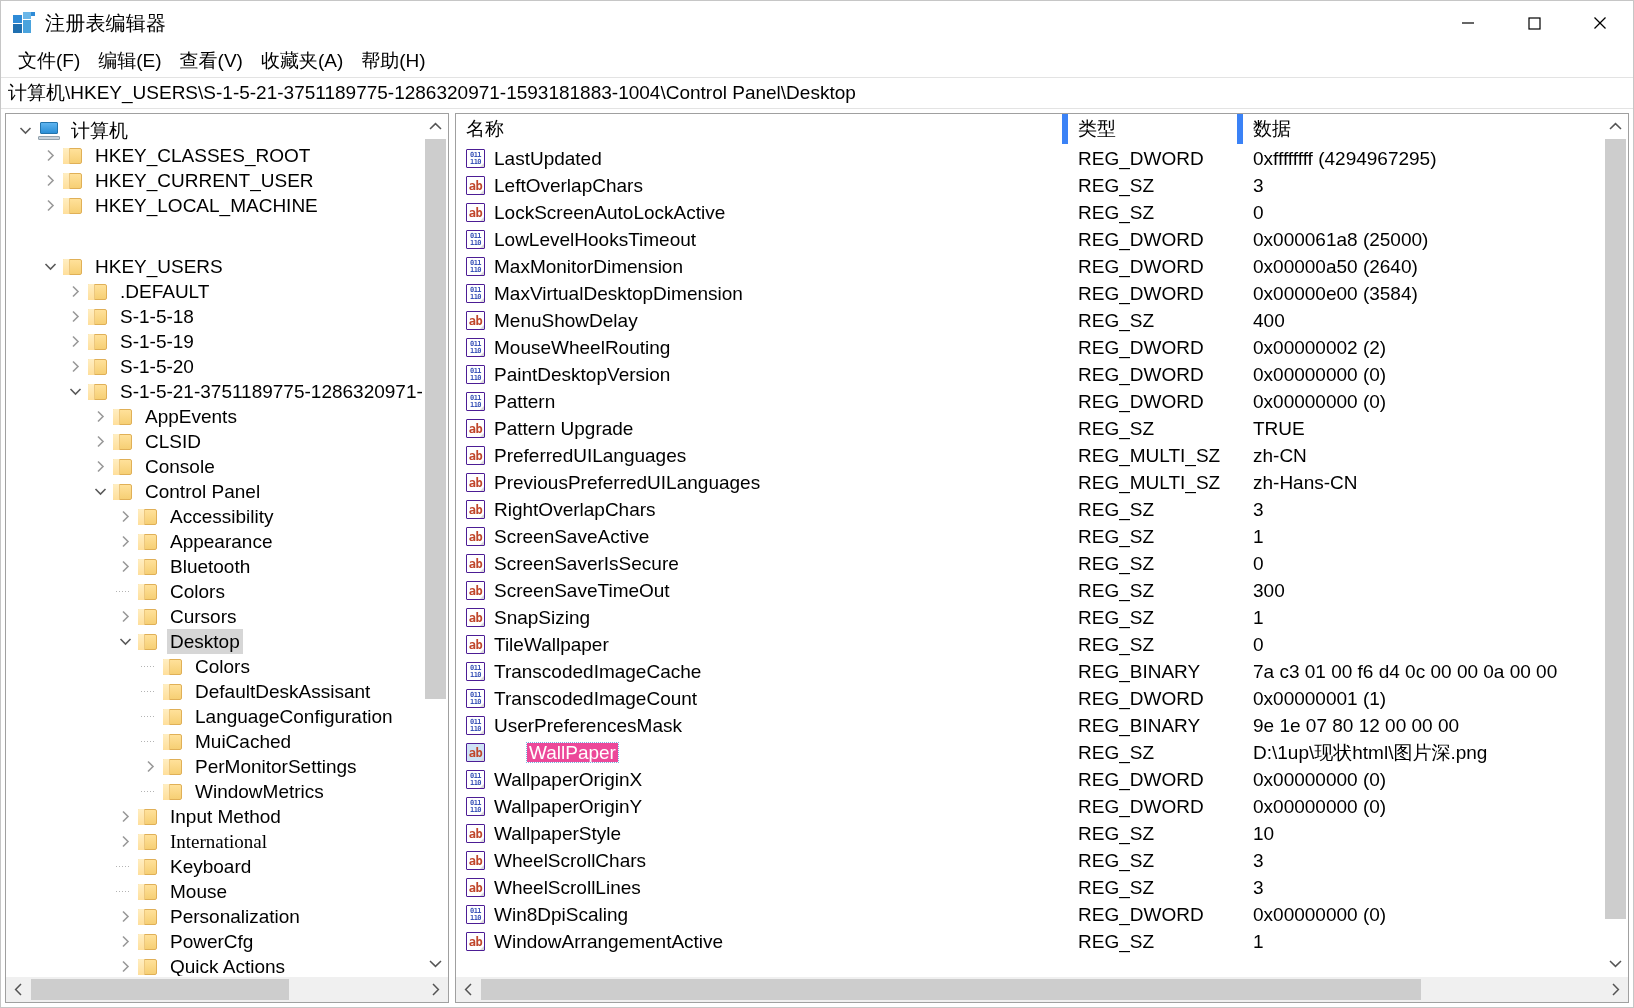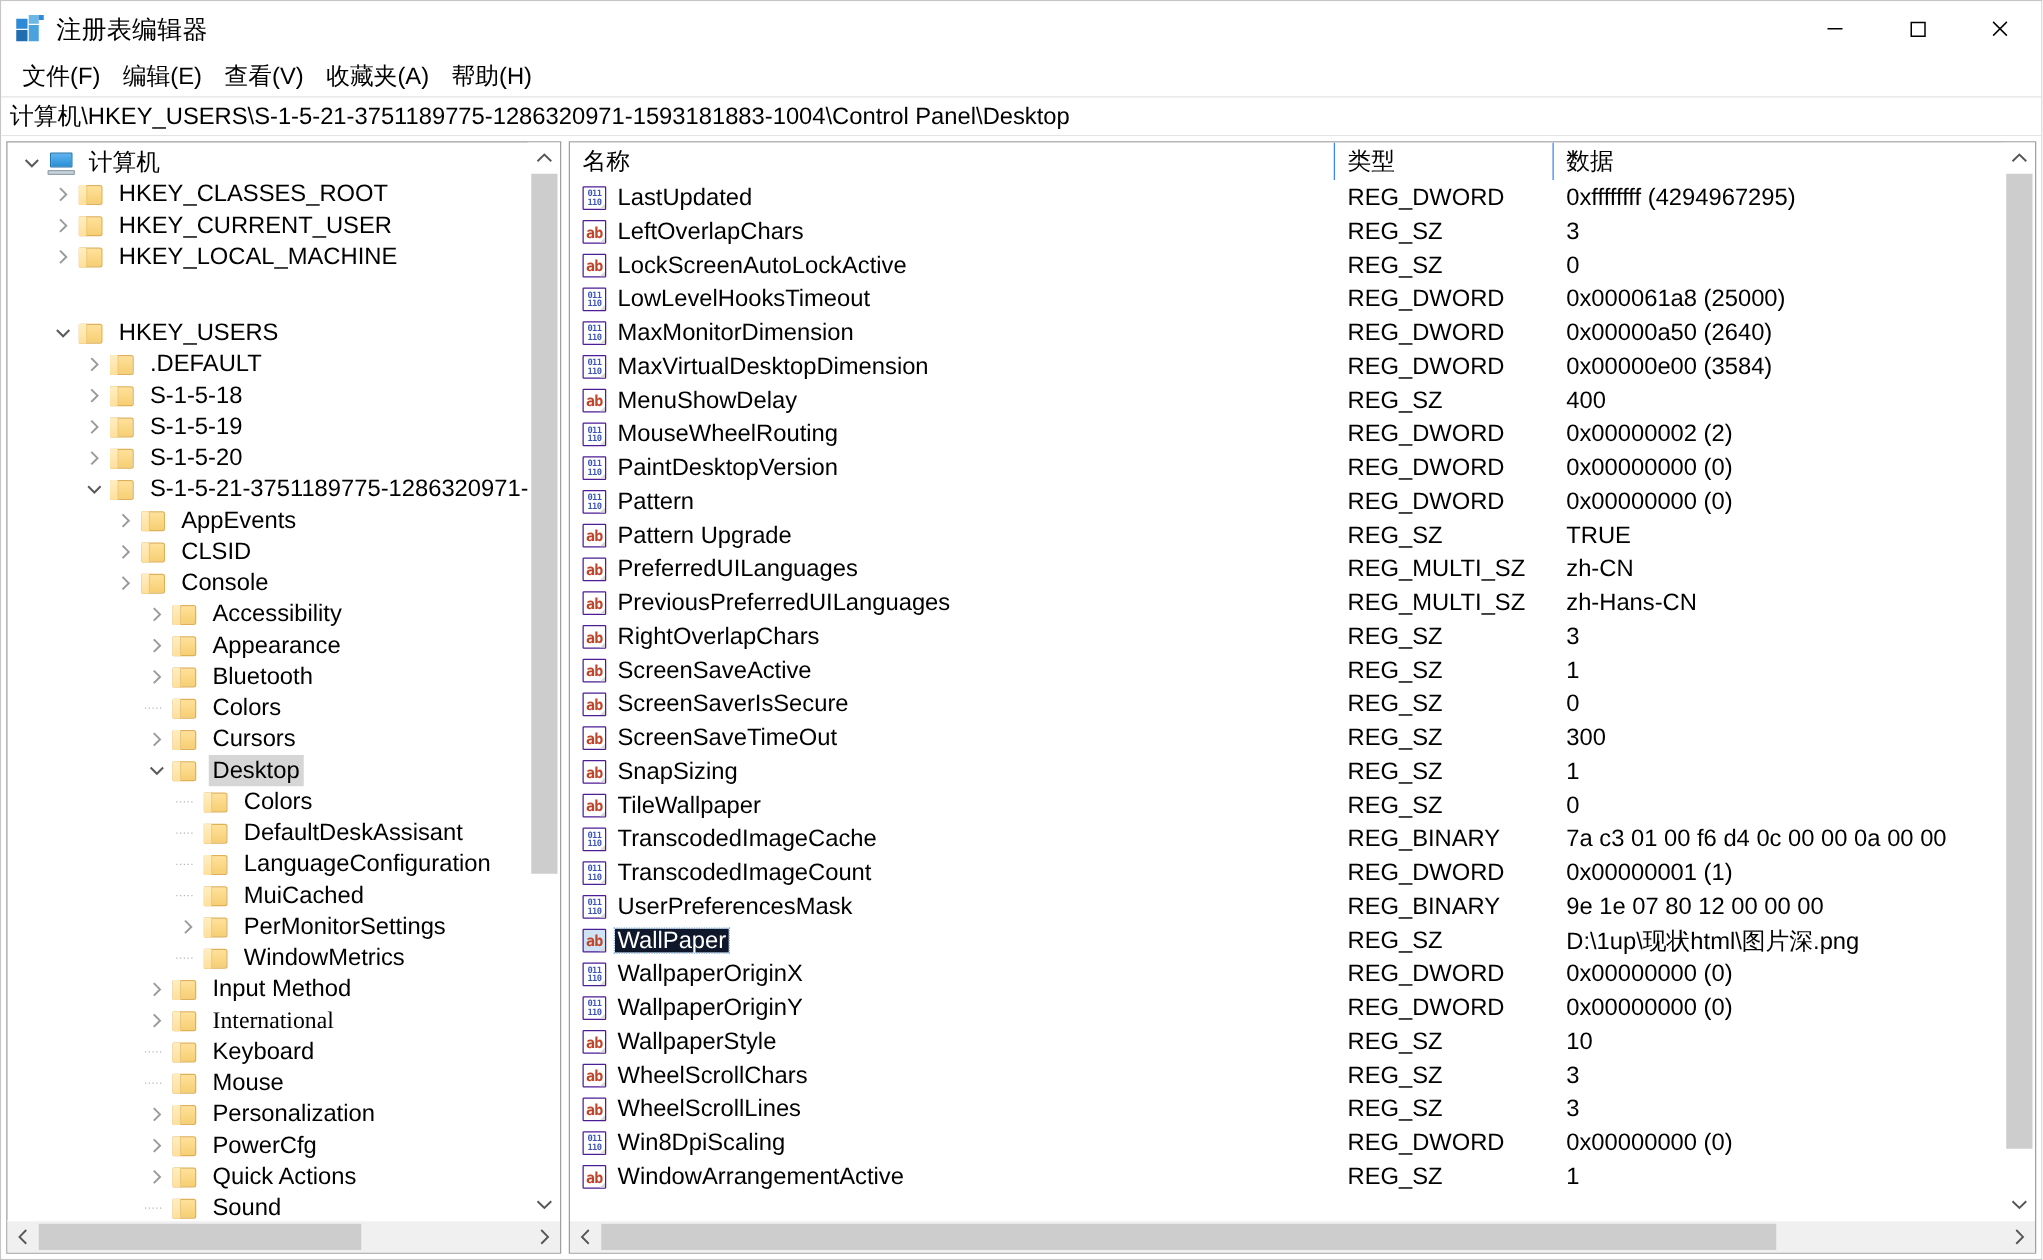--- a/index.html
+++ b/index.html
@@ -232,21 +232,21 @@
     align-items: center;
     background: #ffffff;
     font-size: 19px;
     border-bottom: 1px solid #ffffff;
   }
   .lheader .col {
     height: 30px;
     display: flex; align-items: center;
     padding-left: 10px;
     box-sizing: border-box;
-    border-right: 1px solid #3b82f6;
+    border-right: 6px solid #3b82f6;
     overflow: hidden;
   }
   .col-name { width: 612px; flex: 0 0 612px; }
   .col-type { width: 175px; flex: 0 0 175px; }
   .col-data { flex: 1 1 auto; border-right: none !important; }
 
   .lrow {
     height: 27px;
     display: flex;
     align-items: center;
@@ -287,23 +287,24 @@
     font-weight: 700;
     letter-spacing: -0.5px;
   }
   .vicon.sz .glyph { color: #c0462b; font-size: 12px; }
   .vicon.dw .glyph {
     color: #3b54b8; font-size: 7px; line-height: 7px;
     flex-direction: column; justify-content: center;
   }
   .vname { line-height: 19px; padding: 0 2px; }
   .lrow.selected .vname {
-    background: #0f172a;
+    background: #ec4899;
     color: #ffffff;
     outline: 1px dotted #7aafe0;
+    margin-left: 35px;
   }
   .lrow.selected .vicon {
     background: #cfe3f5;
   }
 </style>
 </head>
 <body>
 
 <div class="window">
 
@@ -503,20 +504,32 @@
                 <span class="twist">
                   <svg width="9" height="13" viewBox="0 0 9 13">
                     <polyline points="2,1.5 7,6.5 2,11.5" fill="none" stroke="#9a9a9a" stroke-width="1.6"></polyline>
                   </svg>
                 </span>
                 <span class="folder">
                   <span class="back"></span>
                   <span class="flap"></span>
                 </span>
                 <span class="tlabel">Console</span>
+              </div>
+              <div class="tnode" style="padding-left: 81px;">
+                <span class="twist">
+                  <svg width="13" height="9" viewBox="0 0 13 9">
+                    <polyline points="1.5,2 6.5,7 11.5,2" fill="none" stroke="#5a5a5a" stroke-width="1.6"></polyline>
+                  </svg>
+                </span>
+                <span class="folder">
+                  <span class="back"></span>
+                  <span class="flap"></span>
+                </span>
+                <span class="tlabel">Control Panel</span>
               </div>
               <div class="tnode" style="padding-left: 106px;">
                 <span class="twist">
                   <svg width="9" height="13" viewBox="0 0 9 13">
                     <polyline points="2,1.5 7,6.5 2,11.5" fill="none" stroke="#9a9a9a" stroke-width="1.6"></polyline>
                   </svg>
                 </span>
                 <span class="folder">
                   <span class="back"></span>
                   <span class="flap"></span>

